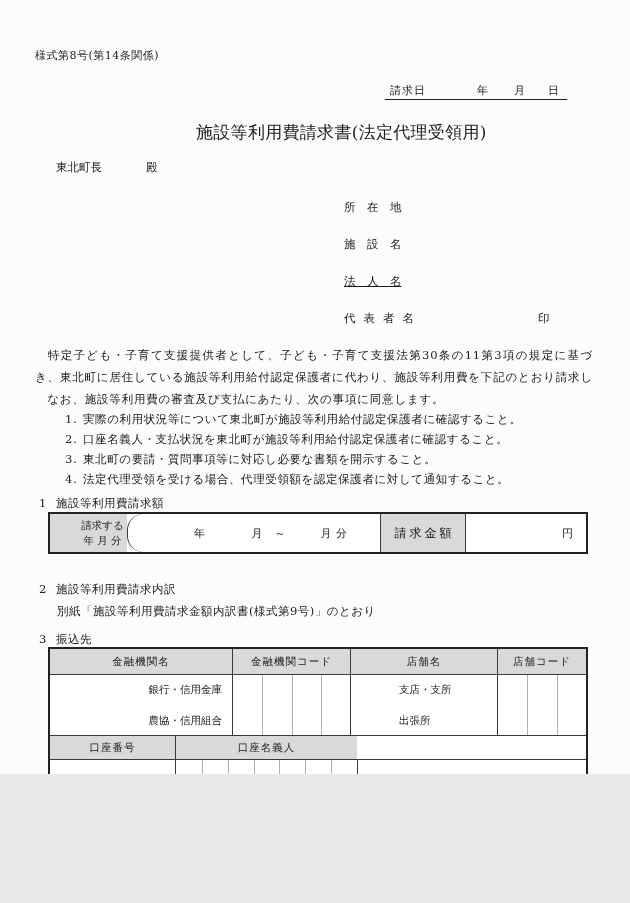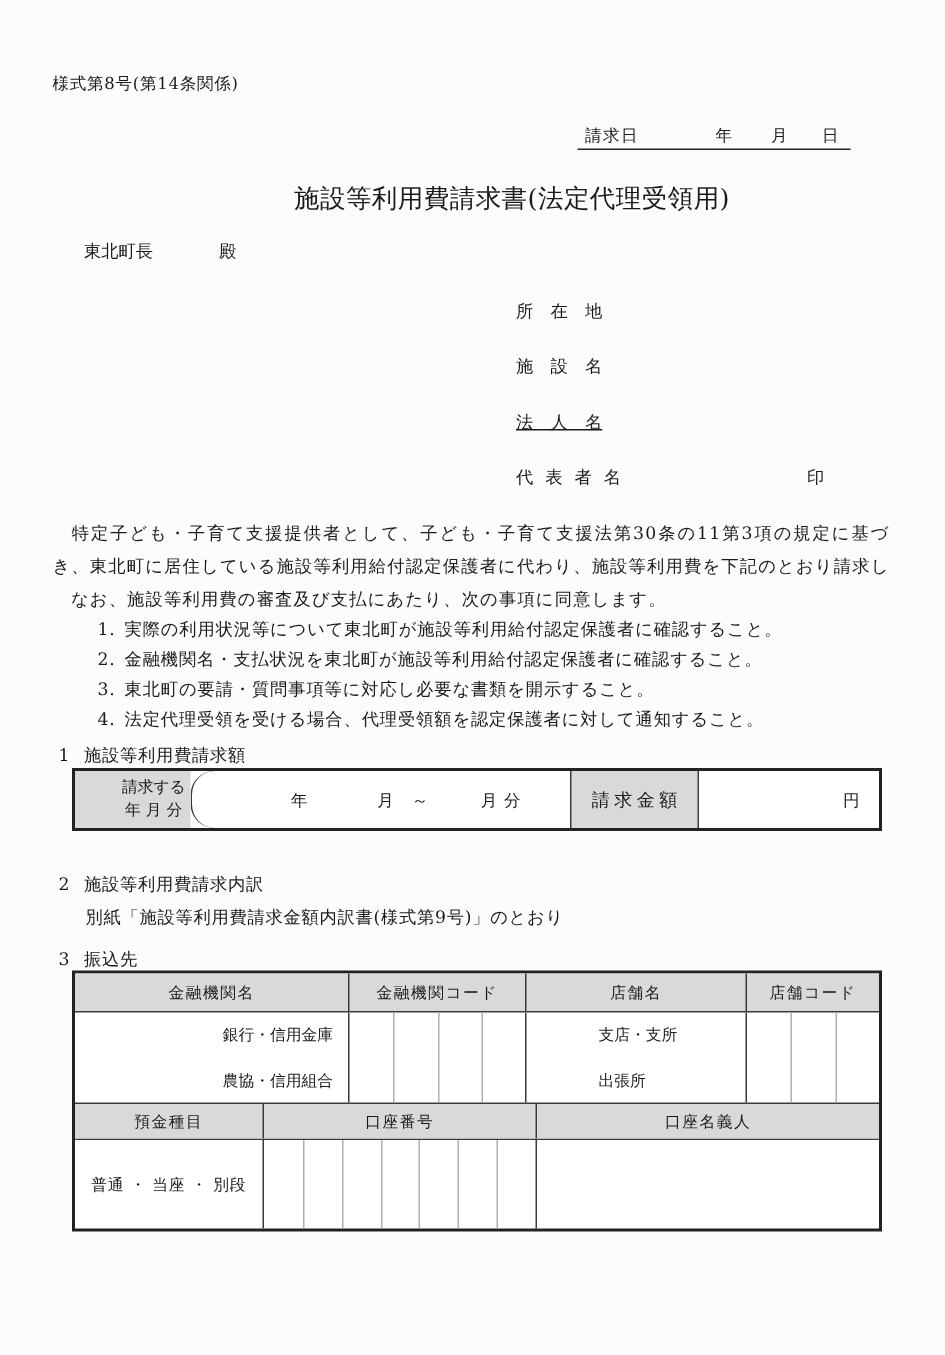--- a/index.html
+++ b/index.html
@@ -1,17 +1,17 @@
 <!DOCTYPE html>
 <html><head>
 <meta charset="utf-8">
 <style>
   html,body { margin:0; padding:0; background:#e8e8e8; }
   .page {
-    position:relative; width:630px; height:903px; margin:0 auto;
+    position:relative; width:630px; height:774px; margin:0 auto;
     background:#fcfcfc; color:#1a1a1a;
     font-family:"DejaVu Serif","Liberation Serif",serif;
     overflow:hidden;
   }
   .abs { position:absolute; }
 
   .form-number { left:35px; top:48px; font-size:11px; letter-spacing:0.5px; }
 
   .request-date { left:385px; top:82px; width:182px; height:17px; border-bottom:1.5px solid #222; font-size:11px; }
   .request-date span { position:absolute; top:1px; }
@@ -109,21 +109,21 @@
   <div class="abs para para1">　特定子ども・子育て支援提供者として、子ども・子育て支援法第30条の11第3項の規定に基づき、東北町に居住している施設等利用給付認定保護者に代わり、施設等利用費を下記のとおり請求します。</div>
   <div class="abs para para2">　なお、施設等利用費の審査及び支払にあたり、次の事項に同意します。</div>
 
   <div class="abs agree-list">
     <div class="agree-item">
       <span class="num">1.</span>
       <span class="txt">実際の利用状況等について東北町が施設等利用給付認定保護者に確認すること。</span>
     </div>
     <div class="agree-item">
       <span class="num">2.</span>
-      <span class="txt">金融機関名・支払状況を東北町が施設等利用給付認定保護者に確認すること。</span>
+      <span class="txt">口座名義人・支払状況を東北町が施設等利用給付認定保護者に確認すること。</span>
     </div>
     <div class="agree-item">
       <span class="num">3.</span>
       <span class="txt">東北町の要請・質問事項等に対応し必要な書類を開示すること。</span>
     </div>
     <div class="agree-item">
       <span class="num">4.</span>
       <span class="txt">法定代理受領を受ける場合、代理受領額を認定保護者に対して通知すること。</span>
     </div>
   </div>
@@ -177,21 +177,20 @@
       </div>
       <div>
         <div class="subcells sub3">
           <div></div>
           <div></div>
           <div></div>
         </div>
       </div>
     </div>
     <div class="brow bhead rowB1 cols-b">
-      <div>預金種目</div>
       <div>口座番号</div>
       <div>口座名義人</div>
     </div>
     <div class="brow rowB2 cols-b">
       <div class="deposit-cell">普通 ・ 当座 ・ 別段</div>
       <div>
         <div class="subcells sub7">
           <div></div>
           <div></div>
           <div></div>

